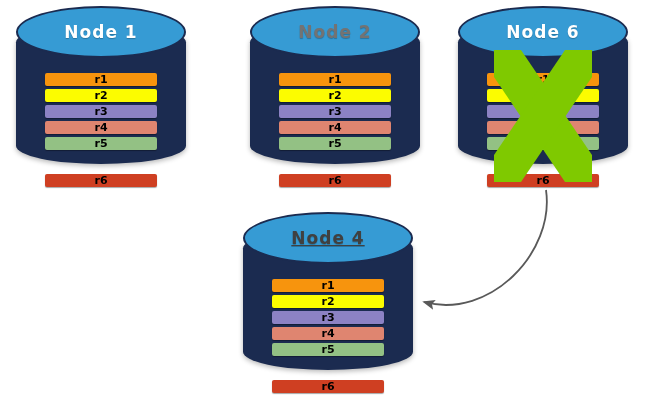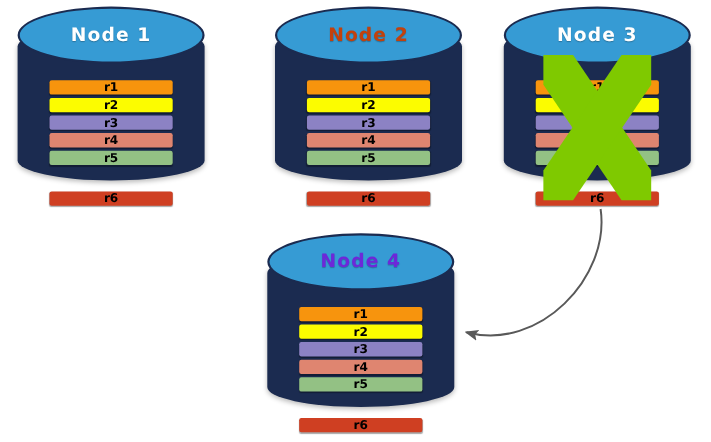--- a/index.html
+++ b/index.html
@@ -145,21 +145,21 @@
             <div class="record-label">r5</div>
           </div>
           <div class="record" style="background: rgb(207, 63, 34);">
             <div class="record-label">r6</div>
           </div>
         </div>
       </div>
       <div class="node" style="left: 250px; top: 6px;">
         <div class="node-body" style="background: rgb(27, 43, 80);"></div>
         <div class="node-top" style="background: rgb(54, 155, 212);"></div>
-        <div class="node-title" style="color: #c2410c; text-align: center;">Node  2</div>
+        <div class="node-title" style="color: #737373; text-align: center;">Node  2</div>
         <div class="records">
           <div class="record" style="background: rgb(247, 148, 13);">
             <div class="record-label">r1</div>
           </div>
           <div class="record" style="background: rgb(252, 252, 0);">
             <div class="record-label">r2</div>
           </div>
           <div class="record" style="background: rgb(140, 130, 196);">
             <div class="record-label">r3</div>
           </div>
@@ -170,21 +170,21 @@
             <div class="record-label">r5</div>
           </div>
           <div class="record" style="background: rgb(207, 63, 34);">
             <div class="record-label">r6</div>
           </div>
         </div>
       </div>
       <div class="node" style="left: 458px; top: 6px;">
         <div class="node-body" style="background: rgb(27, 43, 80);"></div>
         <div class="node-top" style="background: rgb(54, 155, 212);"></div>
-        <div class="node-title" style="color: rgb(255, 255, 255);">Node  3</div>
+        <div class="node-title" style="color: rgb(255, 255, 255);">Node  6</div>
         <div class="records">
           <div class="record" style="background: rgb(247, 148, 13);">
             <div class="record-label">r1</div>
           </div>
           <div class="record" style="background: rgb(252, 252, 0);">
             <div class="record-label">r2</div>
           </div>
           <div class="record" style="background: rgb(140, 130, 196);">
             <div class="record-label">r3</div>
           </div>
@@ -195,21 +195,21 @@
             <div class="record-label">r5</div>
           </div>
           <div class="record" style="background: rgb(207, 63, 34);">
             <div class="record-label">r6</div>
           </div>
         </div>
       </div>
       <div class="node" style="left: 243px; top: 212px;">
         <div class="node-body" style="background: rgb(27, 43, 80);"></div>
         <div class="node-top" style="background: rgb(54, 155, 212);"></div>
-        <div class="node-title" style="color: #6d28d9;">Node  4</div>
+        <div class="node-title" style="color: #404040; text-decoration: underline;">Node  4</div>
         <div class="records">
           <div class="record" style="background: rgb(247, 148, 13);">
             <div class="record-label">r1</div>
           </div>
           <div class="record" style="background: rgb(252, 252, 0);">
             <div class="record-label">r2</div>
           </div>
           <div class="record" style="background: rgb(140, 130, 196);">
             <div class="record-label">r3</div>
           </div>

